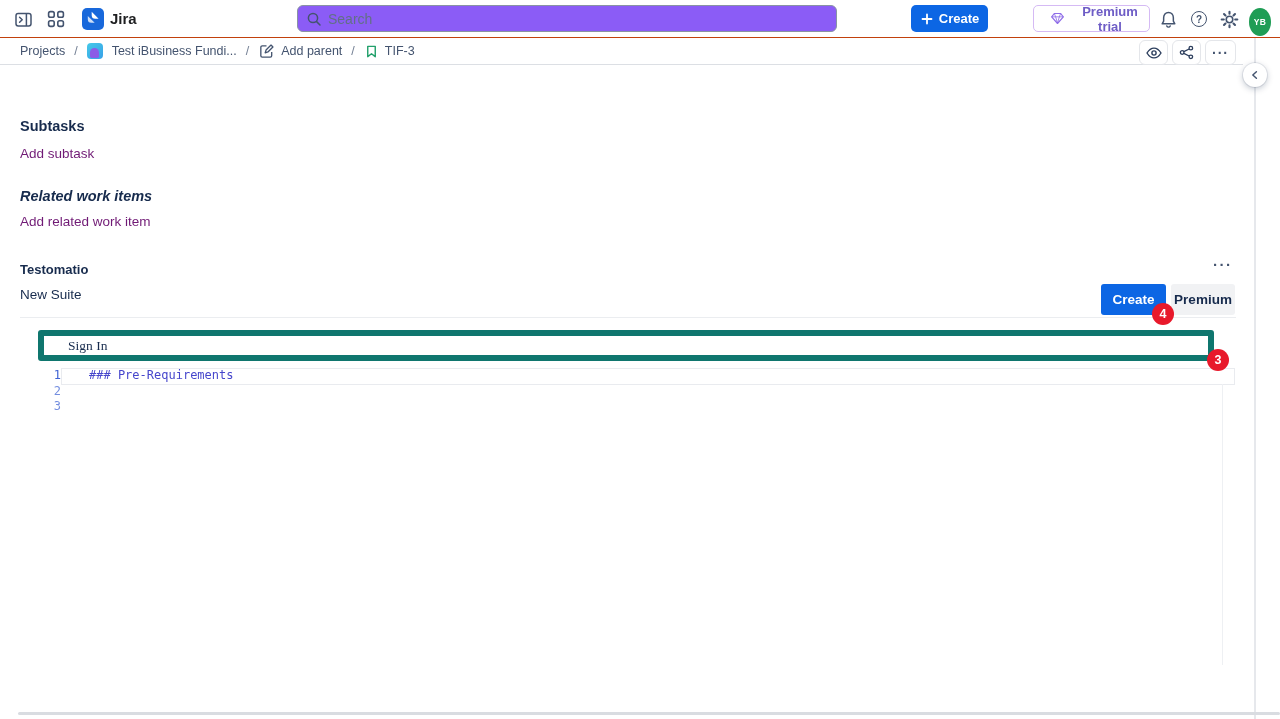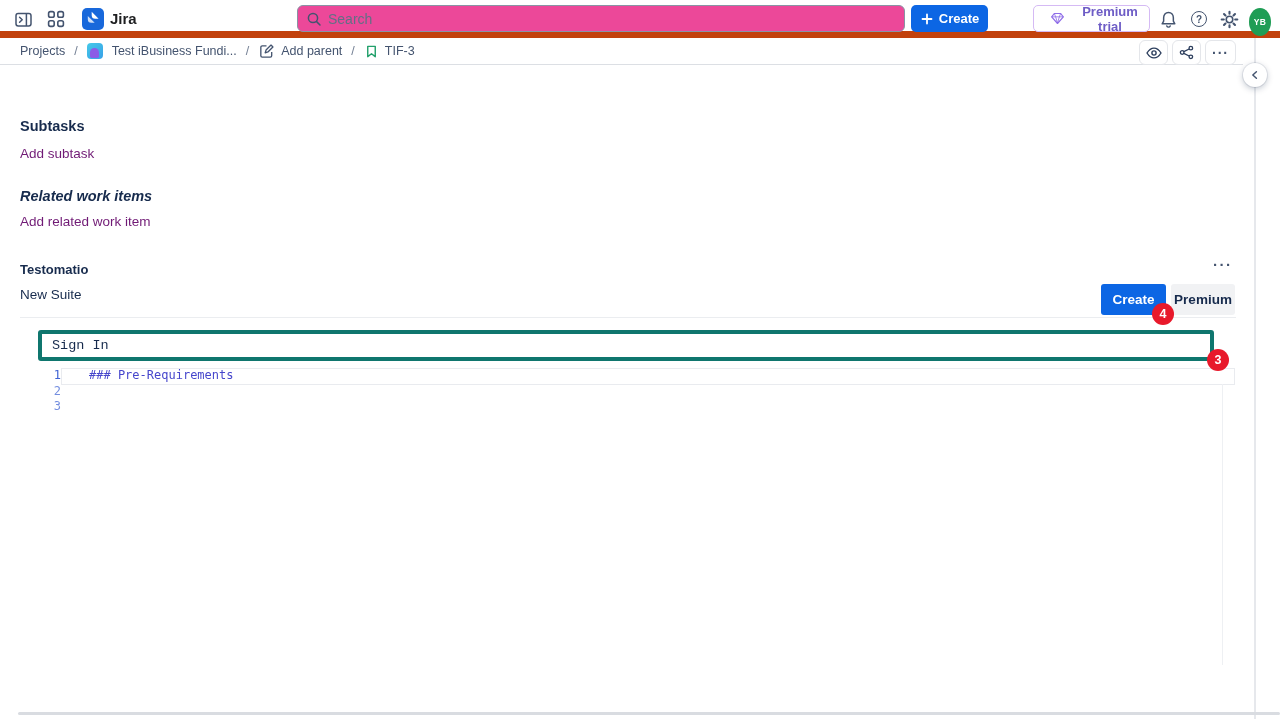--- a/index.html
+++ b/index.html
@@ -4,27 +4,27 @@
 <style>
   * { margin:0; padding:0; box-sizing:border-box; }
   html,body { background:#fff; }
   .screen {
     position:relative; width:1280px; height:719px; background:#fff;
     font-family:"Liberation Sans", sans-serif; color:#172b4d; overflow:hidden;
   }
   svg { display:block; }
 
   
-  .topnav { position:absolute; left:0; top:0; width:1280px; height:38px; background:#fff; border-bottom:7px solid #c2410c; }
+  .topnav { position:absolute; left:0; top:0; width:1280px; height:38px; background:#fff; border-bottom:1px solid #c2410c; }
   .nav-icon-btn { position:absolute; top:8px; width:22px; height:22px; display:flex; align-items:center; justify-content:center; border-radius:4px; cursor:pointer; color:#44546f; }
   .sidebar-toggle { left:12px; }
   .app-grid { left:45px; }
   .jira-logo { position:absolute; left:82px; top:8px; width:22px; height:22px; border-radius:5px; background:#1868db; display:flex; align-items:center; justify-content:center; }
   .app-name { position:absolute; left:110px; top:10px; font-size:15px; font-weight:700; color:#1e1f21; }
-  .search-box { position:absolute; left:297px; top:5px; width:608px; height:27px; border:1px solid #8993a4; border-radius:6px; background:#ec4899; display:flex; align-items:center; padding:0 8px; gap:6px; }
+  .search-box { position:absolute; left:297px; top:5px; width:540px; height:27px; border:1px solid #8993a4; border-radius:6px; background:#8b5cf6; display:flex; align-items:center; padding:0 8px; gap:6px; }
   .search-box input { border:none; outline:none; flex:1; font-size:14px; color:#172b4d; font-family:"Liberation Sans",sans-serif; background:transparent; }
   .search-box input::placeholder { color:#626f86; }
   .nav-create { position:absolute; left:911px; top:5px; width:77px; height:27px; background:#0c66e4; border:none; border-radius:5px; color:#fff; font-size:13px; font-weight:600; display:flex; align-items:center; justify-content:center; gap:5px; cursor:pointer; font-family:"Liberation Sans",sans-serif; }
   .premium-btn { position:absolute; left:1033px; top:5px; width:117px; height:27px; background:#fff; border:1px solid #d5baf4; border-radius:5px; color:#6e5dc6; font-size:13px; font-weight:600; display:flex; align-items:center; justify-content:center; gap:6px; cursor:pointer; font-family:"Liberation Sans",sans-serif;padding-left:16px; }
   .bell-btn { left:1157px; }
   .help-btn { left:1188px; }
   .gear-btn { left:1218px; }
   .help-circle { width:16px; height:16px; border:1.5px solid #44546f; border-radius:50%; font-size:10px; font-weight:700; color:#44546f; display:flex; align-items:center; justify-content:center; }
   .avatar { position:absolute; left:1249px; top:8px; width:22px; height:28px; border-radius:50%; background:#1f9d55; color:#fff; font-size:8.5px; font-weight:700; display:flex; align-items:center; justify-content:center; letter-spacing:.3px; cursor:pointer; }
 
@@ -53,21 +53,21 @@
   .t-add-related { top:214px; }
   .testomatio-title { position:absolute; left:20px; top:262px; font-size:13px; font-weight:700; color:#172b4d; }
   .testomatio-more { position:absolute; left:1213px; top:256px; font-size:15px; font-weight:700; letter-spacing:1.5px; color:#44546f; cursor:pointer; }
   .new-suite { position:absolute; left:20px; top:287px; font-size:13.5px; color:#172b4d; }
   .h-divider { position:absolute; left:20px; top:317px; width:1216px; height:1px; background:#ebedf0; }
 
   
   .btn { position:absolute; top:284px; height:31px; border:none; border-radius:3px; font-size:13.5px; font-weight:600; cursor:pointer; font-family:"Liberation Sans",sans-serif; }
   .btn-create { left:1101px; width:65px; background:#0c66e4; color:#fff; }
   .btn-cancel { left:1171px; width:64px; background:#f1f2f4; color:#172b4d; }
-  .suite-input { position:absolute; left:38px; top:330px; width:1176px; height:31px; border:4px solid #0f766e; border-radius:3px; padding:0 10px; font-size:13.5px; color:#172b4d; font-family:Liberation Mono, monospace; outline:none; }
+  .suite-input { position:absolute; left:38px; top:330px; width:1176px; height:31px; border:6px solid #0f766e; border-radius:3px; padding:0 24px; font-size:13.5px; color:#172b4d; font-family:Liberation Serif, serif; outline:none; }
 
   
   .editor { position:absolute; left:38px; top:368px; width:1197px; height:297px; font-family:"DejaVu Sans Mono",monospace; font-size:12px; cursor:text; }
   .active-line-box { position:absolute; left:61px; top:368px; width:1174px; height:17px; border:1px solid #e9ebef; background:#fff; }
   .editor-line { position:relative; display:flex; height:15.5px; line-height:15.5px; }
   .gutter-num { width:23px; text-align:right; color:#3f63d4; flex:none; }
   .gutter-dim { opacity:.72; }
   .code-text { padding-left:28px; color:#4646cc; white-space:pre; }
   .editor-right-line { position:absolute; left:1222px; top:384px; width:1px; height:281px; background:#eef0f3; }
 

